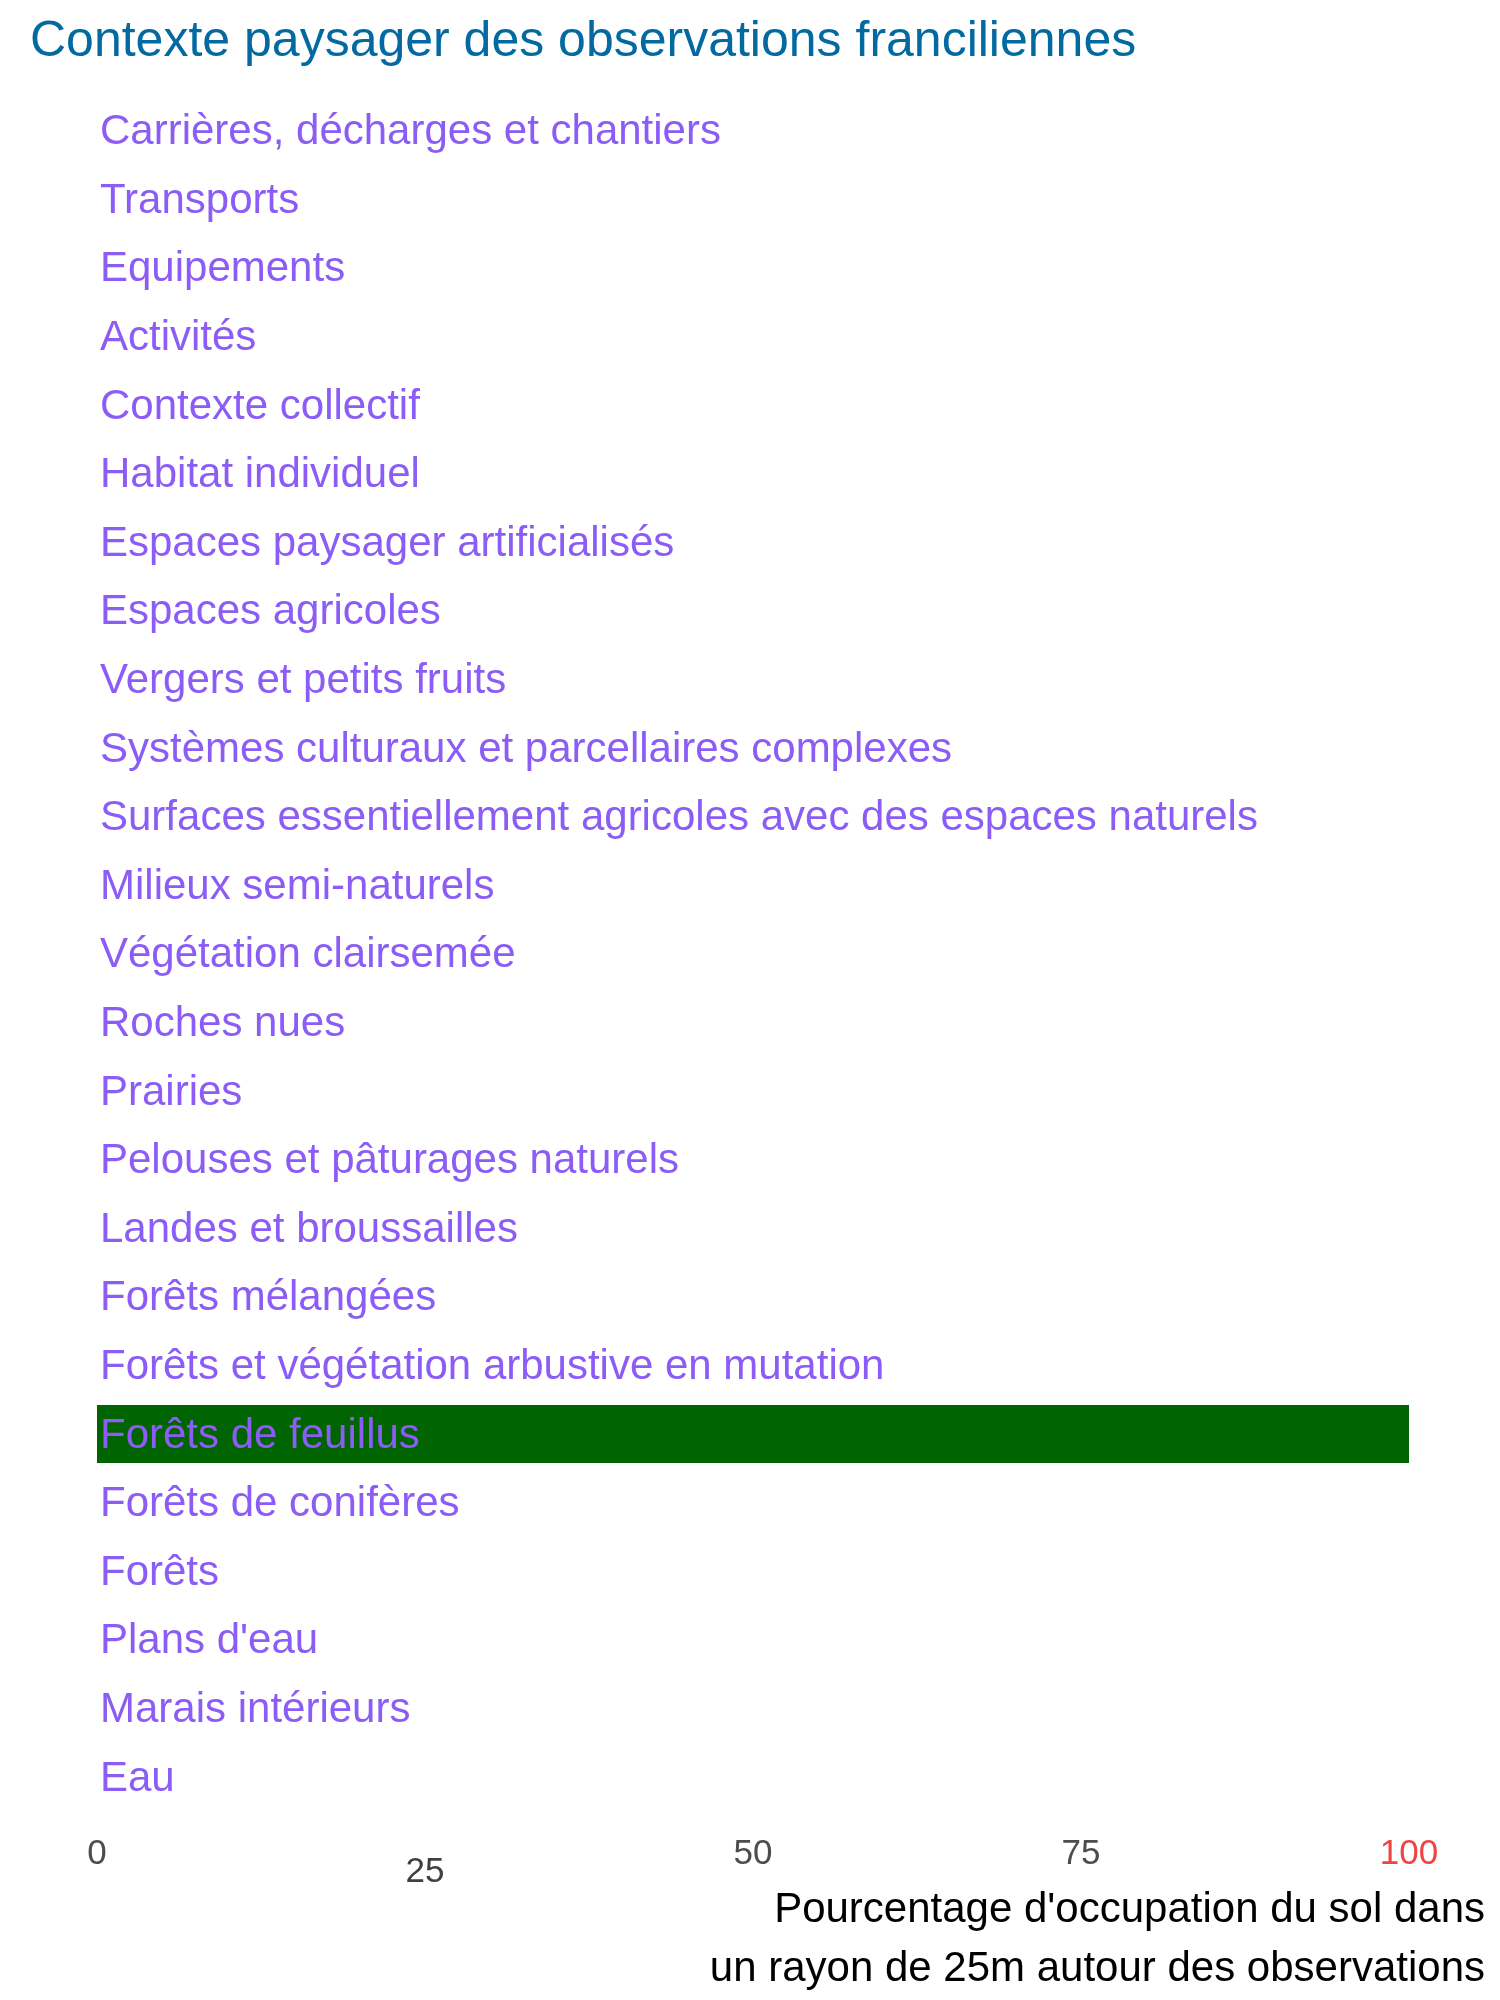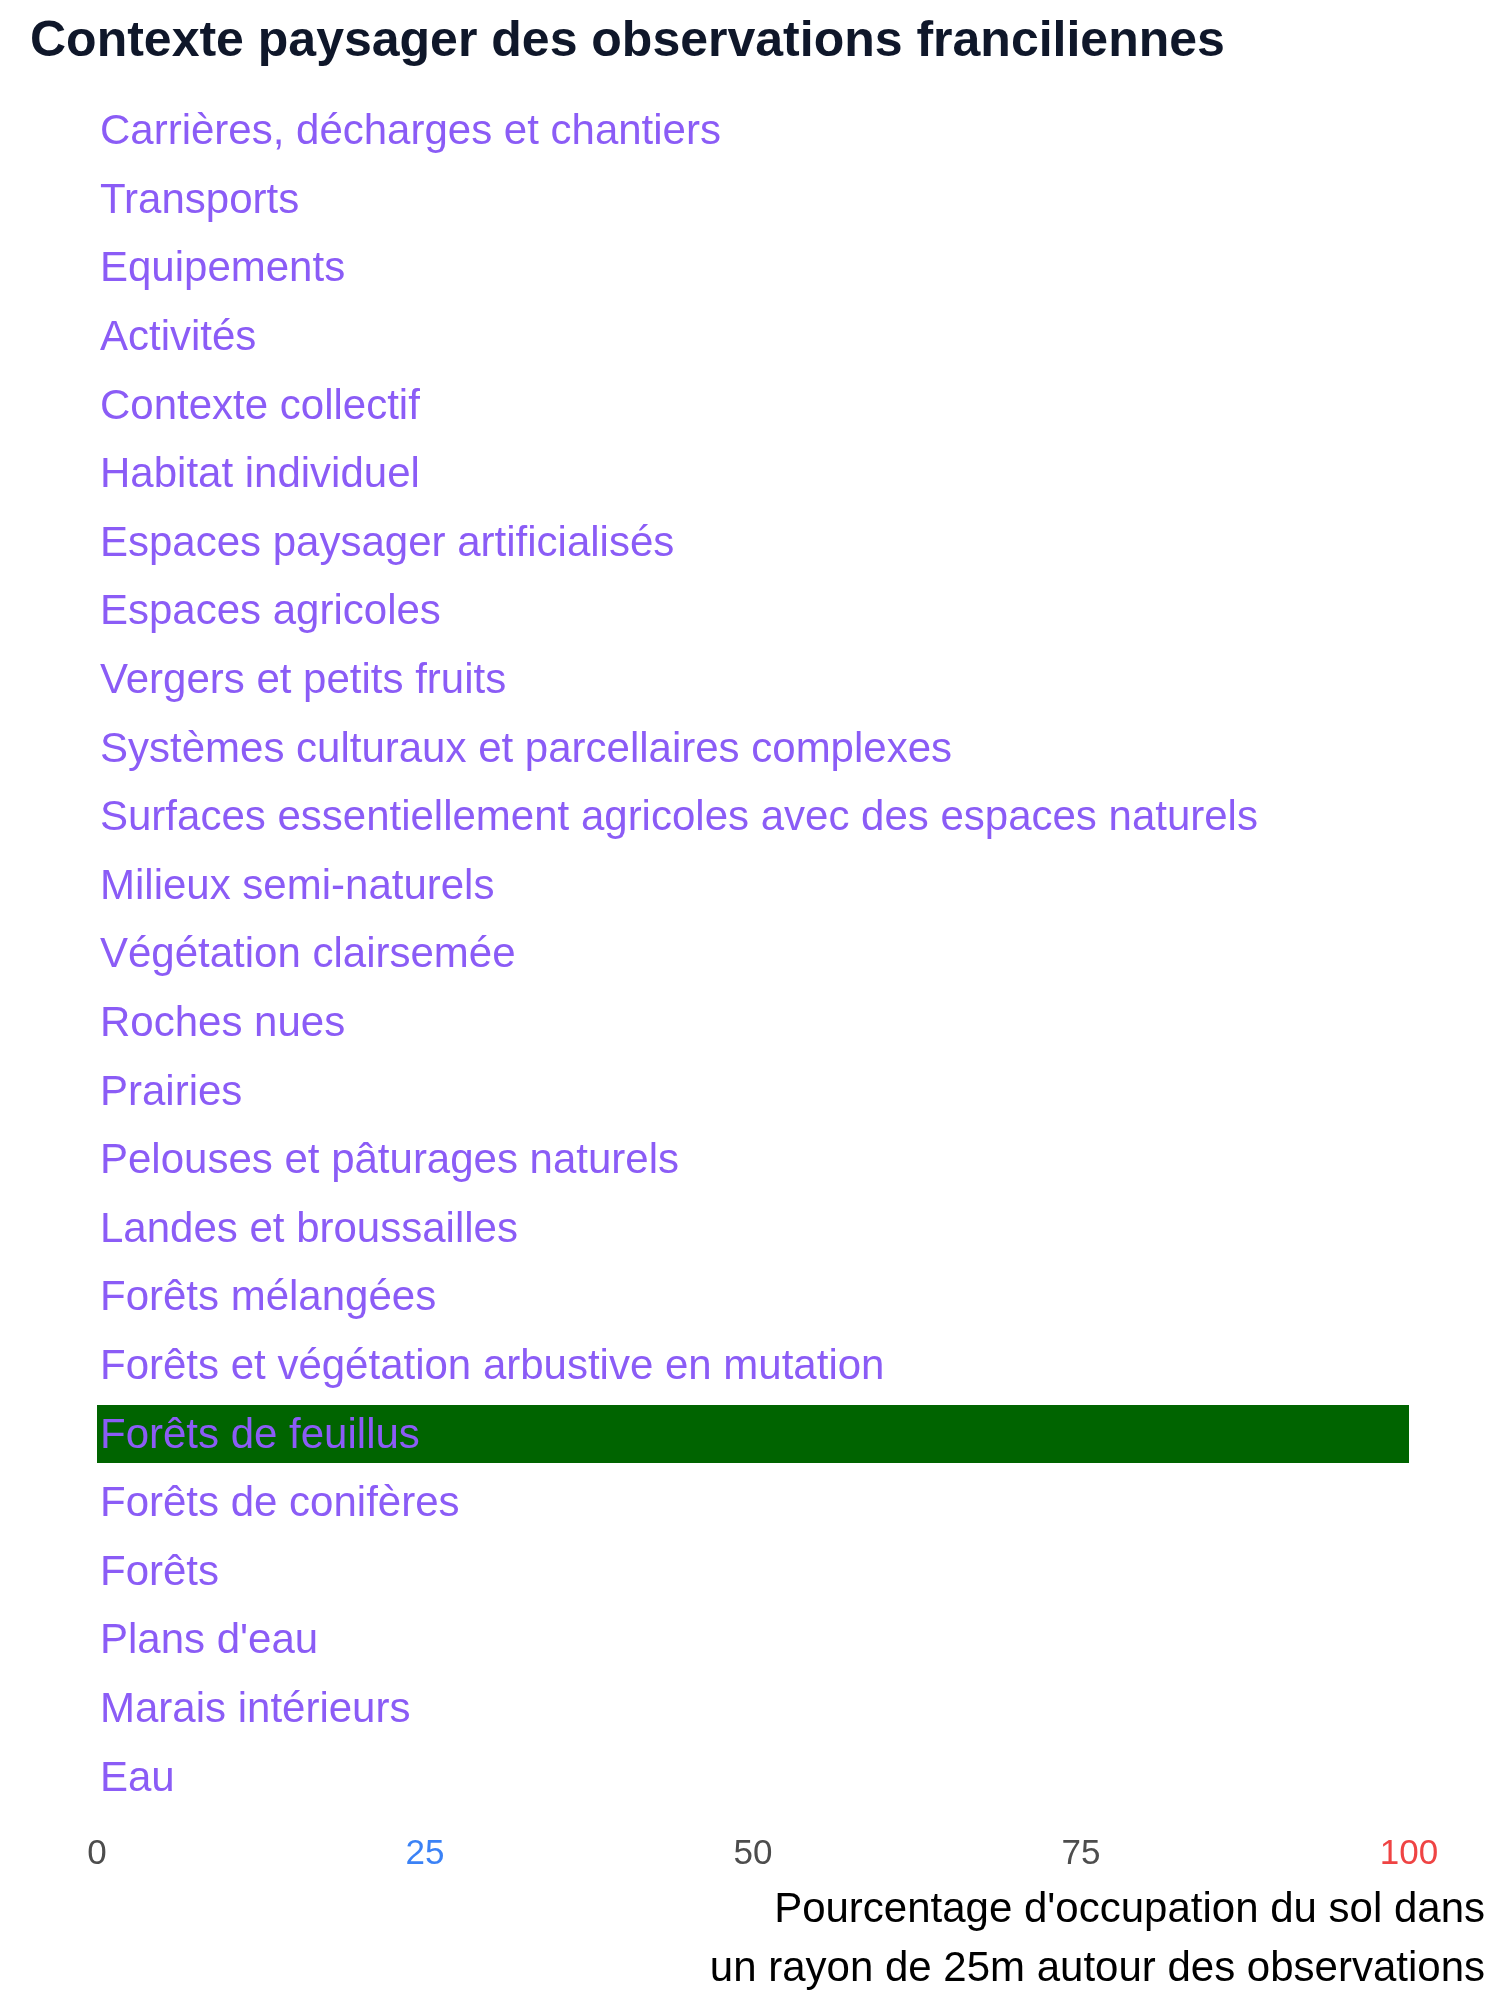--- a/index.html
+++ b/index.html
@@ -6,21 +6,21 @@
   body{
     width:1500px;height:2000px;
     background:#ffffff;
     font-family:"Liberation Sans", sans-serif;
     position:relative;
     overflow:hidden;
   }
   .chart{position:absolute;inset:0;}
   .chart-title{
     position:absolute;left:30px;top:10px;
-    font-size:50px;font-weight:700;color:#0f172a;
+    font-size:50px;font-weight:400;color:#0369a1;
     margin:0;white-space:nowrap;
   }
   .rows{position:absolute;left:0;top:96px;width:1500px;}
   .row{position:relative;height:68.6px;}
   .bar{
     position:absolute;left:97px;top:5.3px;height:58px;
     background:#006400;
   }
   .cat-label{
     position:absolute;left:100px;top:50%;
@@ -118,21 +118,21 @@
       <div class="row">
         <div class="cat-label">Marais intérieurs</div>
       </div>
       <div class="row">
         <div class="cat-label">Eau</div>
       </div>
     </div>
 
   <div class="x-axis">
       <span class="tick" style="left: 97px; color: rgb(77, 77, 77);">0</span>
-      <span class="tick" style="left: 425px; color: #3b82f6;">25</span>
+      <span class="tick" style="left: 425px; color: #404040; margin-top: 18px;">25</span>
       <span class="tick" style="left: 753px; color: rgb(77, 77, 77);">50</span>
       <span class="tick" style="left: 1081px; color: rgb(77, 77, 77);">75</span>
       <span class="tick" style="left: 1409px; color: #ef4444;">100</span>
     </div>
 
   <div class="x-caption">
     <div>Pourcentage d'occupation du sol dans</div>
     <div>un rayon de 25m autour des observations</div>
   </div>
 </div>

